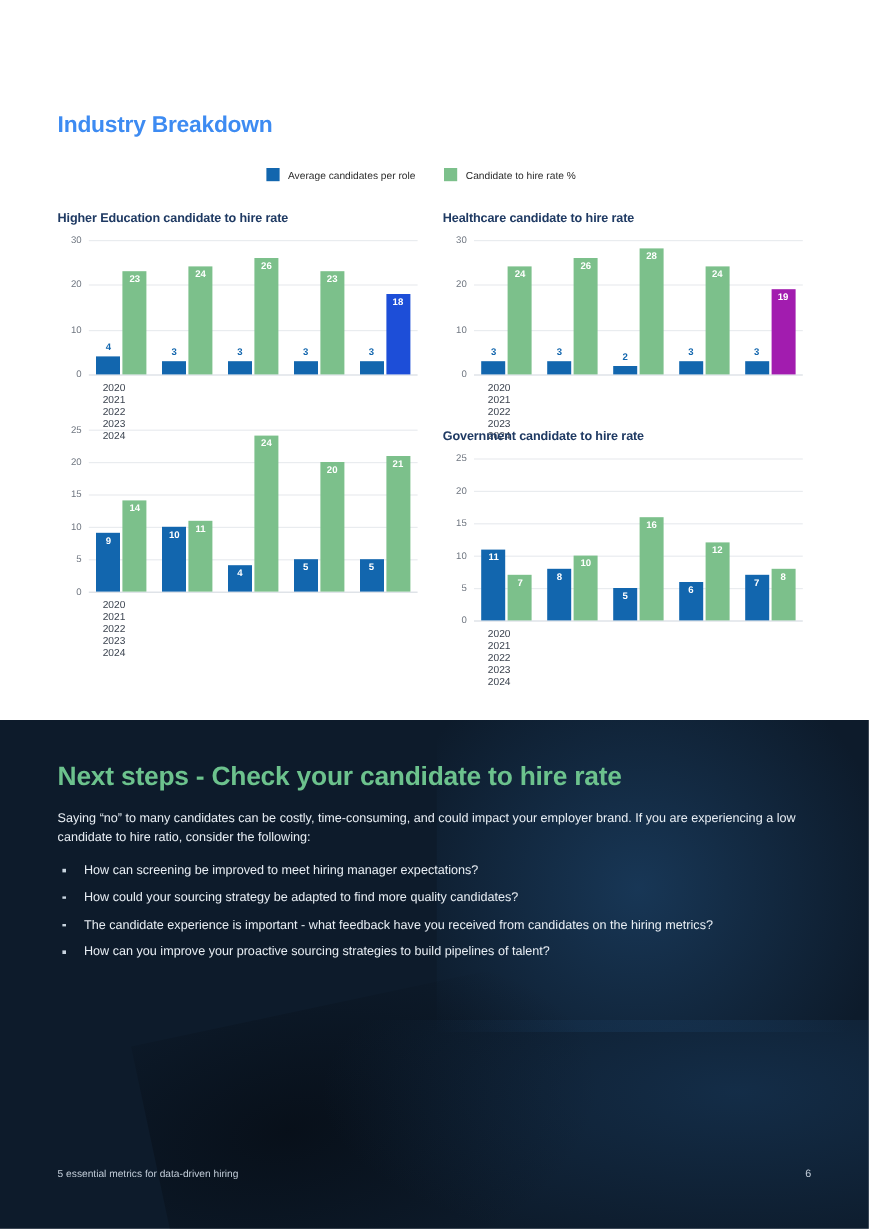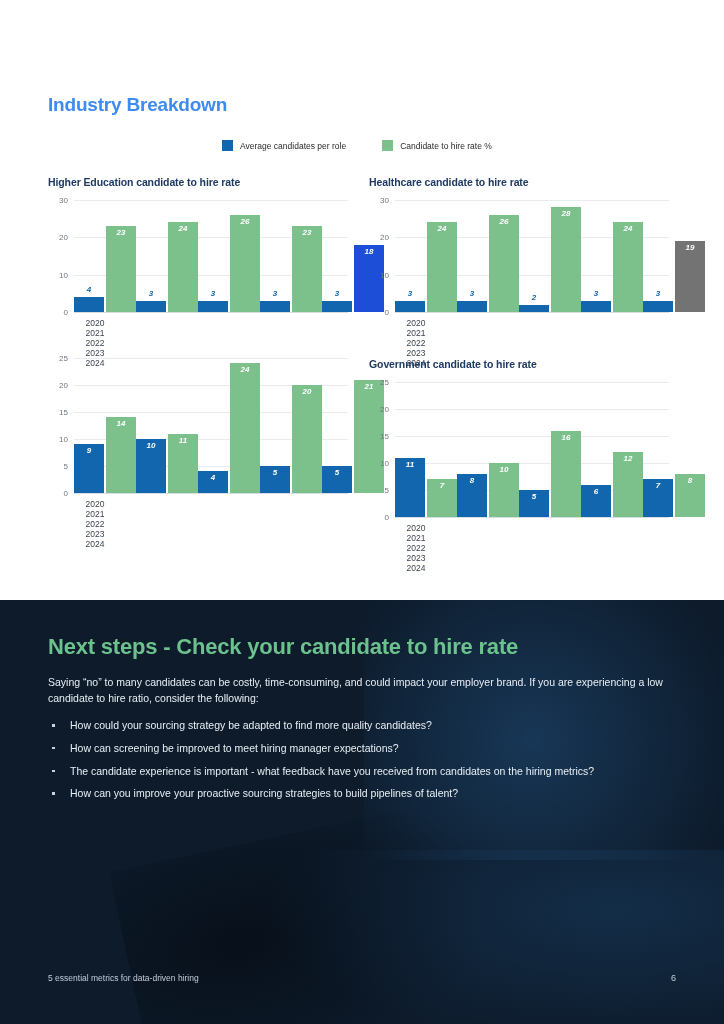--- a/index.html
+++ b/index.html
@@ -34,21 +34,21 @@
     letter-spacing: -0.2px;
   }
 
   
   .legend {
     position: absolute;
     left: 222px;
     top: 140px;
     display: flex;
     align-items: center;
-    gap: 36px;
+    gap: 24px;
   }
   .legend-item {
     display: flex;
     align-items: center;
     gap: 7px;
   }
   .legend-swatch {
     width: 11px;
     height: 11px;
     flex: 0 0 auto;
@@ -116,25 +116,24 @@
     align-items: flex-end;
     justify-content: space-around;
   }
   .group {
     display: flex;
     align-items: flex-end;
     gap: 2px;
     height: 100%;
   }
   .bar {
-    width: 30px;
+    width: 20px;
     position: relative;
     display: flex;
     justify-content: center;
-    font-style: italic;
   }
   .bar.blue { background: #1266ae; }
   .bar.green { background: #7cc08b; }
 
   .bar-value {
     position: absolute;
     top: 3px;
     font-size: 8px;
     font-weight: bold;
     color: #ffffff;
@@ -380,21 +379,21 @@
                 <span class="bar-value outside">3</span>
               </div>
               <div class="bar green" style="height: 89.6px; background: rgb(124, 192, 139);">
                 <span class="bar-value">24</span>
               </div>
             </div>
             <div class="group">
               <div class="bar blue" style="height: 11.2px; background: rgb(18, 102, 174);">
                 <span class="bar-value outside">3</span>
               </div>
-              <div class="bar green" style="height: 70.9333px; background: #737373;">
+              <div class="bar green" style="height: 70.9333px; background: #a21caf;">
                 <span class="bar-value">19</span>
               </div>
             </div>
           </div>
         </div>
         <div class="xaxis">
           <div class="xtick">2020</div>
           <div class="xtick">2021</div>
           <div class="xtick">2022</div>
           <div class="xtick">2023</div>
@@ -538,22 +537,22 @@
   <div class="dark-shape s1"></div>
   <div class="dark-shape s2"></div>
   <div class="dark-shape s3"></div>
 </div>
 
 <div class="next-steps-title">Next steps - Check your candidate to hire rate</div>
 
 <div class="intro-text">Saying “no” to many candidates can be costly, time-consuming, and could impact your employer brand. If you are experiencing a low candidate to hire ratio, consider the following:</div>
 
 <ul class="bullet-list" id="bullets-root">
+    <li class="bullet-item">How can screening be improved to meet hiring manager expectations?</li>
     <li class="bullet-item">How could your sourcing strategy be adapted to find more quality candidates?</li>
-    <li class="bullet-item">How can screening be improved to meet hiring manager expectations?</li>
     <li class="bullet-item">The candidate experience is important - what feedback have you received from candidates on the hiring metrics?</li>
     <li class="bullet-item">How can you improve your proactive sourcing strategies to build pipelines of talent?</li>
   </ul>
 
 <div class="footer">
   <span class="footer-text">5 essential metrics for data-driven hiring</span>
   <span class="footer-page">6</span>
 </div>
 
 </body></html>

